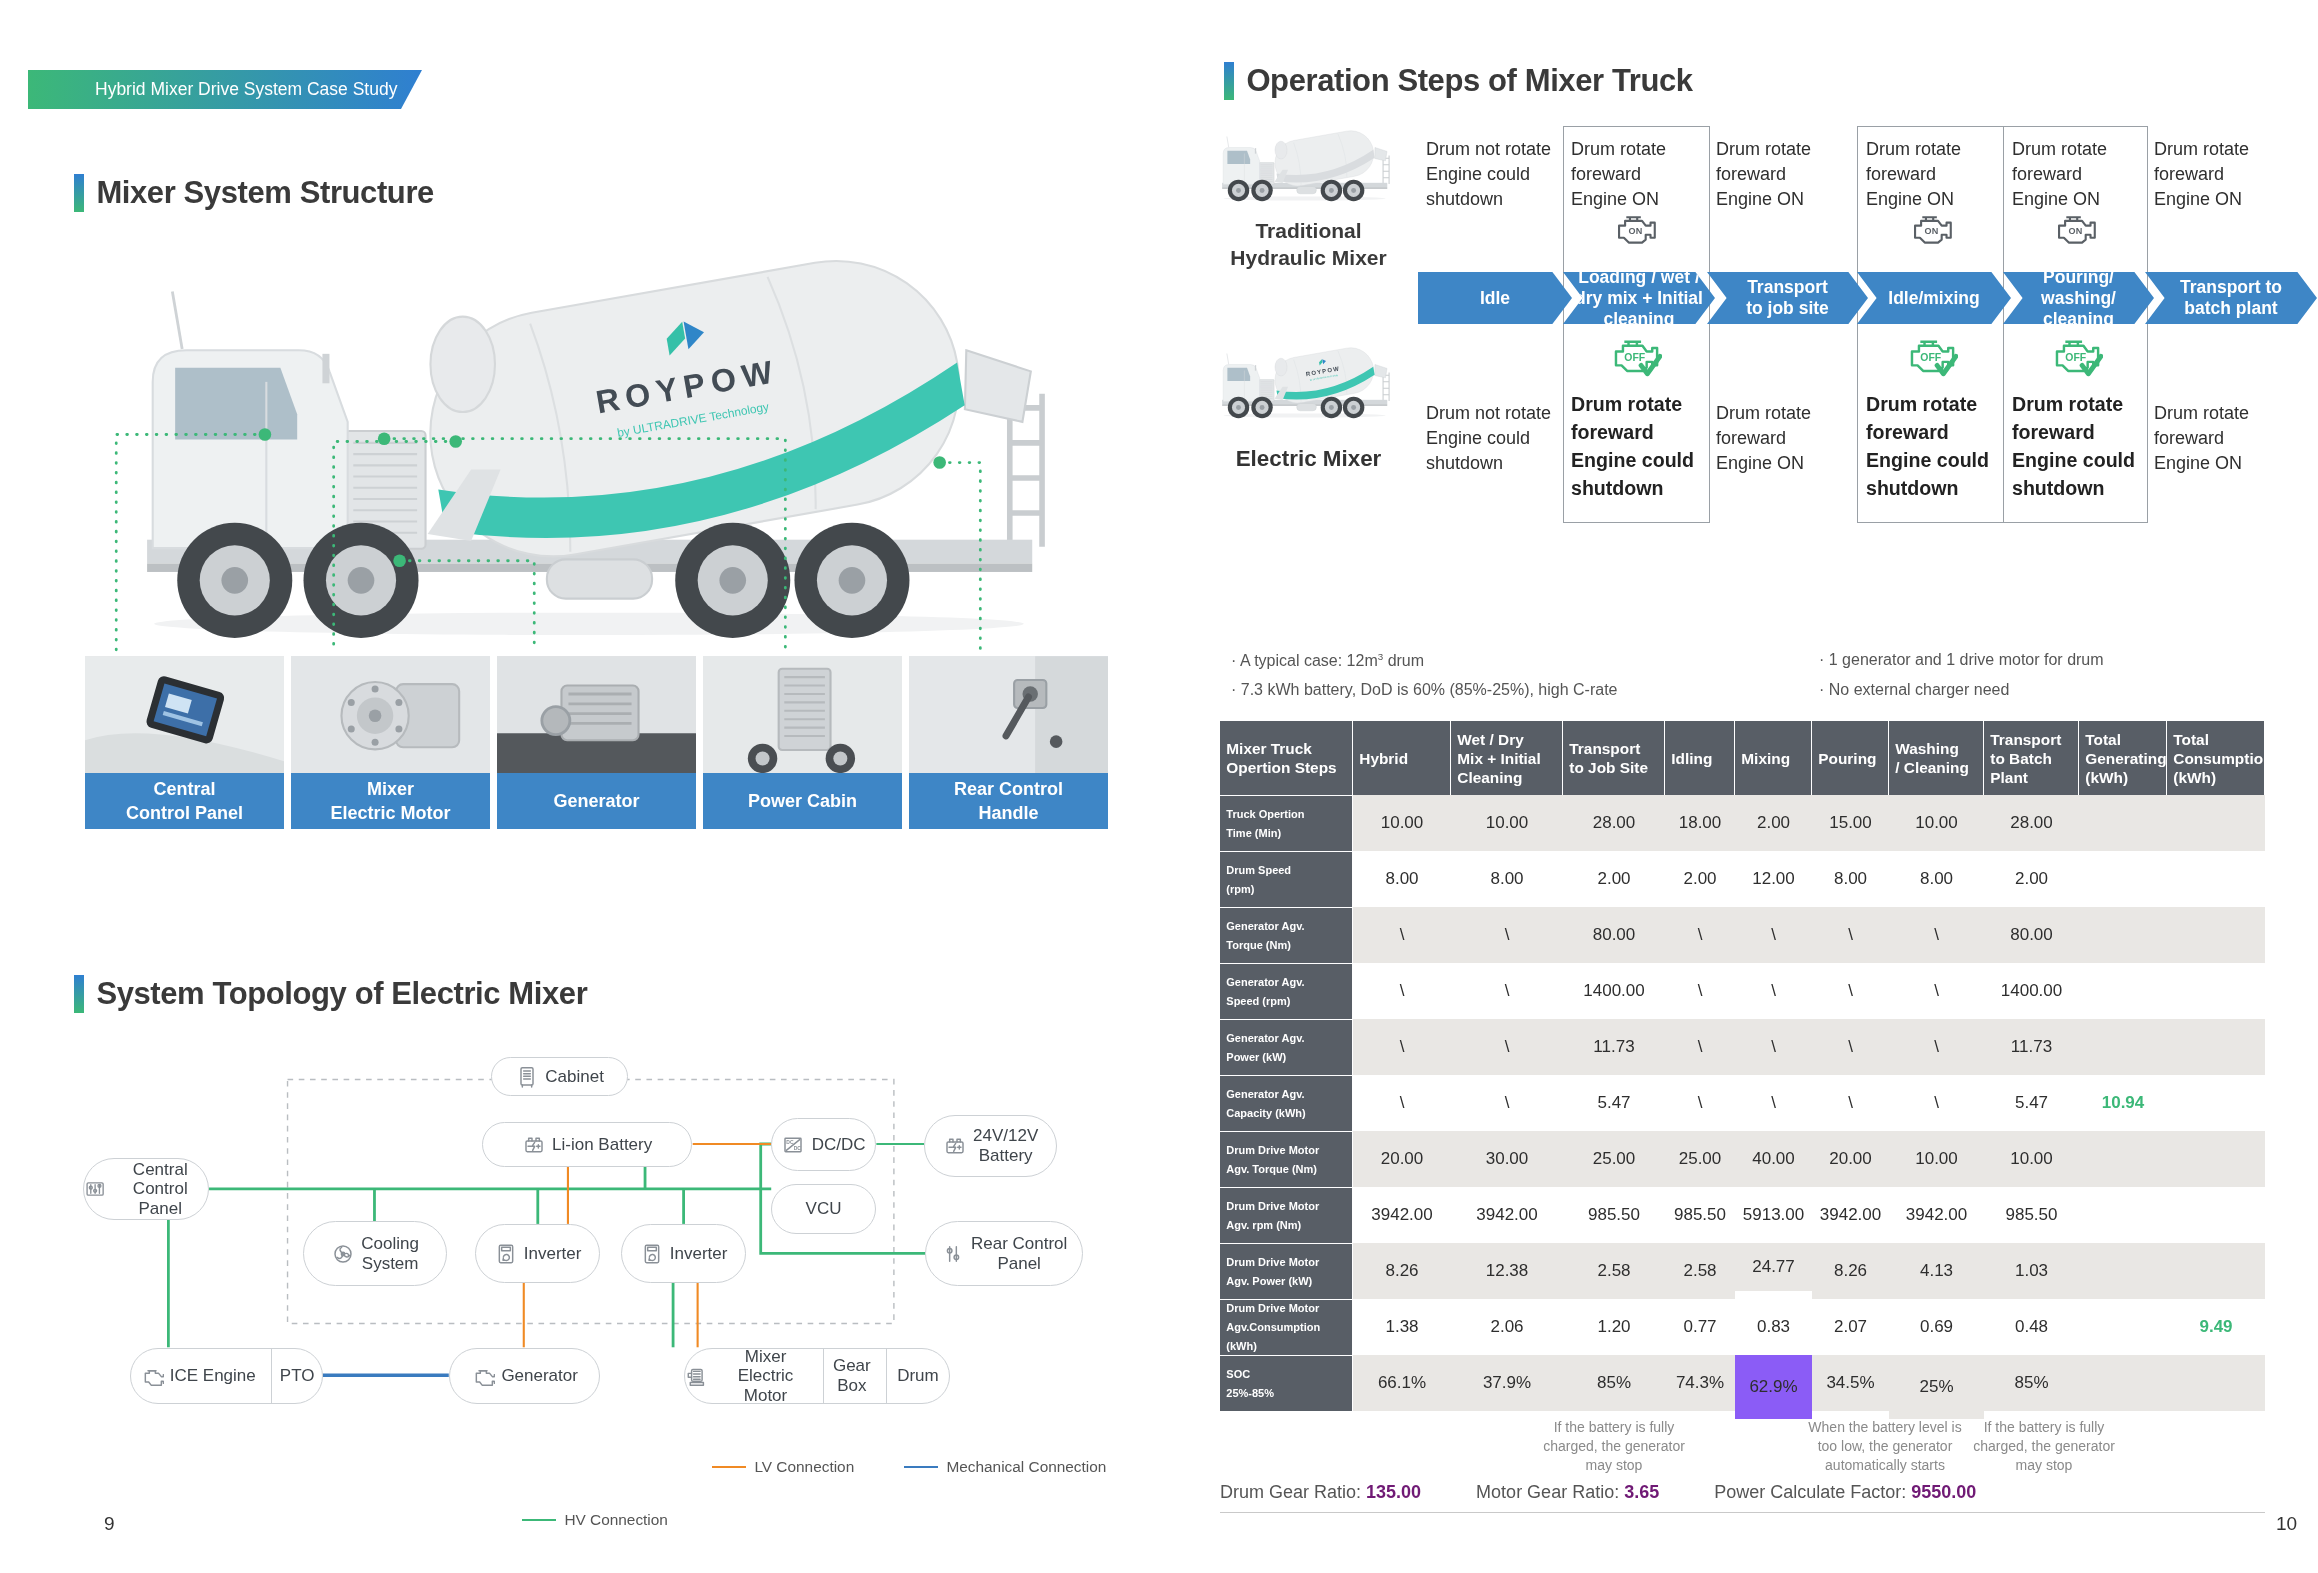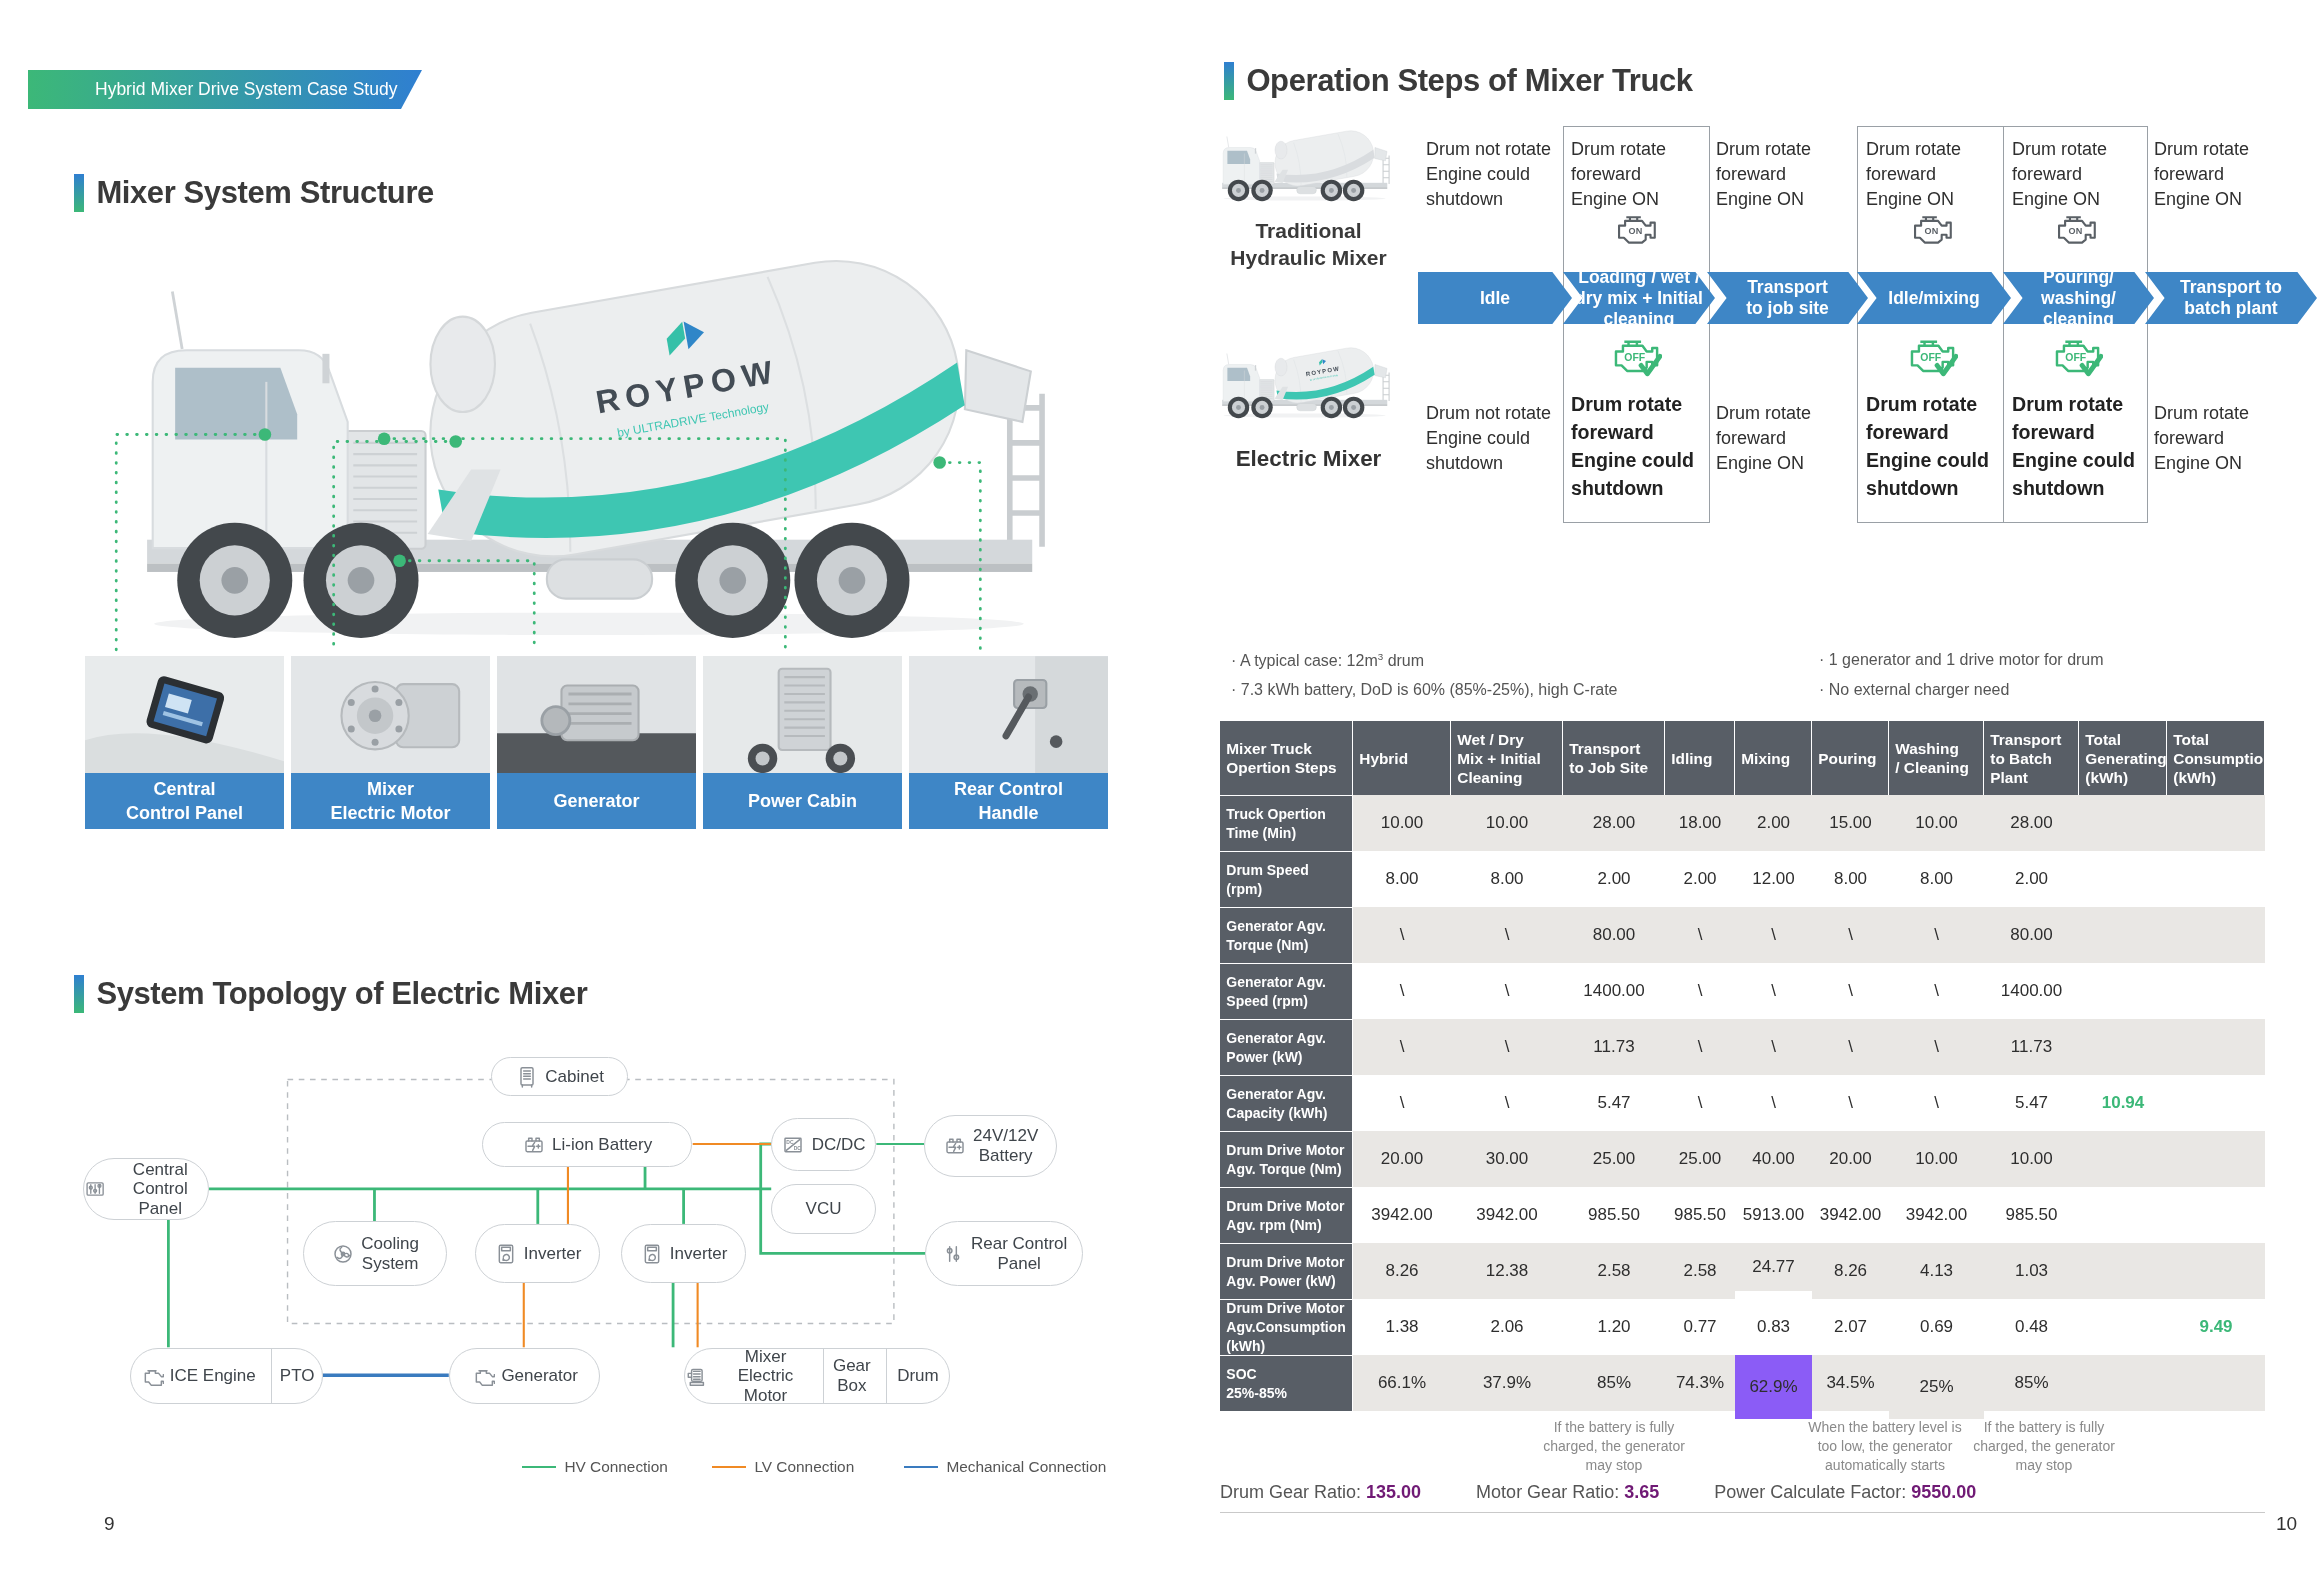--- a/index.html
+++ b/index.html
@@ -47,21 +47,21 @@
 
   
   .note-line{position:absolute;font-size:16px;color:#555;white-space:nowrap;}
   .note-line sup{font-size:9.8px;}
 
   
   #calc-table{position:absolute;display:grid;z-index:2;}
   .th{background:var(--hdr);color:#fff;font-weight:bold;font-size:15.4px;line-height:19px;
       padding:7px 6.3px;border-right:1.4px solid #fff;display:flex;flex-direction:column;justify-content:center;
       white-space:pre-line;box-sizing:border-box;}
-  .rl{background:var(--hdr);color:#fff;font-weight:bold;font-size:14px;line-height:19px;
+  .rl{background:var(--hdr);color:#fff;font-weight:bold;font-size:11px;line-height:19px;
       padding:4.2px 6.3px;border-right:1.4px solid #fff;border-top:1.4px solid #fff;display:flex;flex-direction:column;justify-content:center;
       white-space:pre-line;box-sizing:border-box;}
   .td{display:flex;align-items:center;justify-content:center;font-size:17px;color:#2e2e2e;box-sizing:border-box;}
   .td.green{color:var(--green-total);font-weight:600;}
   .footnote{position:absolute;font-size:14px;line-height:19px;color:#8a8a8a;text-align:center;white-space:pre-line;z-index:3;}
   .stats{position:absolute;display:flex;font-size:18px;color:#555;}
   .stats b{color:#701a75;}
   .pagenum{position:absolute;font-size:19px;color:#333;}
   .hr{position:absolute;height:0.7px;background:#c9c9c9;}
 </style>
@@ -408,21 +408,21 @@
           </div>
         </div>
         <div class="seg" style="width: 67px;">
           <div>
             <div>Drum</div>
           </div>
         </div>
       </div>
     </div>
   <div id="topo-legend">
-      <div class="legend-item" style="left: 522px; top: 1458px;">
+      <div class="legend-item" style="left: 522px; top: 1511px;">
         <span class="legend-swatch" style="background: rgb(60, 184, 120);"></span>
         <span>HV Connection</span>
       </div>
       <div class="legend-item" style="left: 712px; top: 1458px;">
         <span class="legend-swatch" style="background: rgb(240, 138, 36);"></span>
         <span>LV Connection</span>
       </div>
       <div class="legend-item" style="left: 904px; top: 1458px;">
         <span class="legend-swatch" style="background: rgb(58, 123, 191);"></span>
         <span>Mechanical Connection</span>

